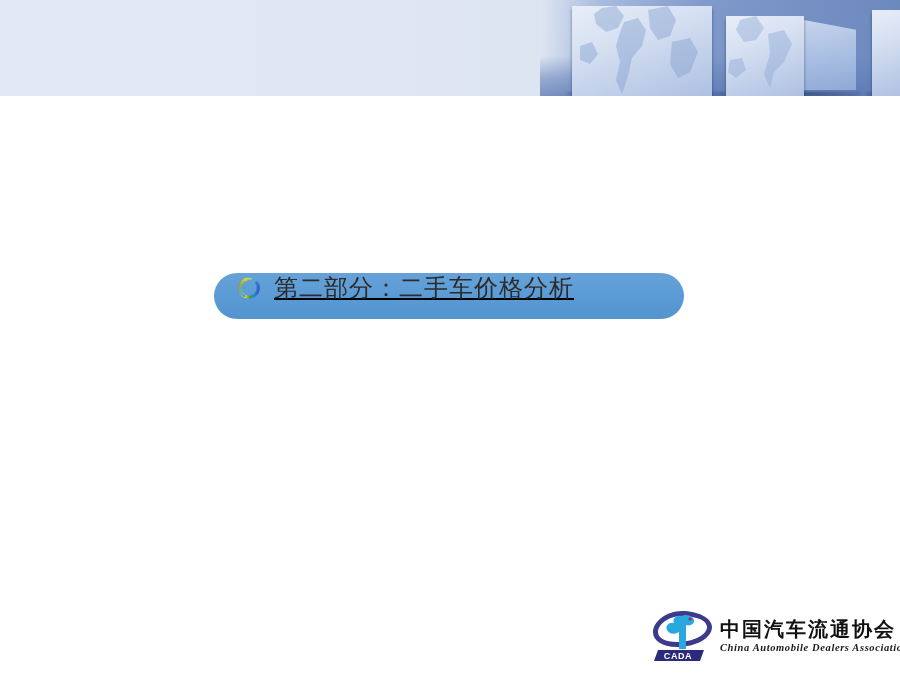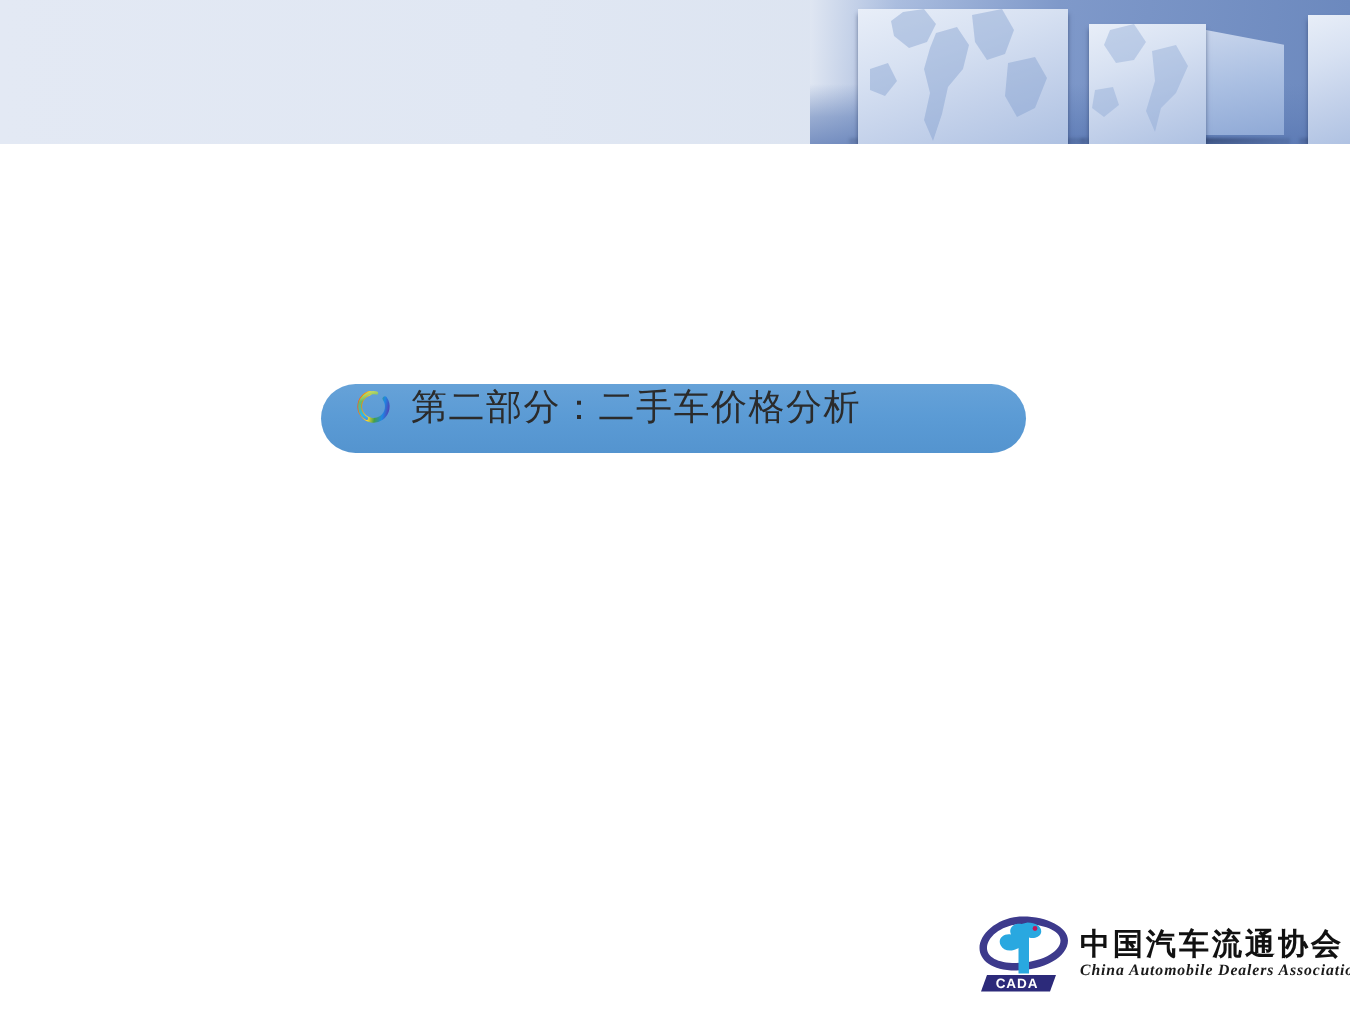--- a/index.html
+++ b/index.html
@@ -104,30 +104,31 @@
 
   
   #cube-3 { left: 872px; bottom: 0px; width: 40px; height: 96px; }
   #cube-3 .face-front { width: 34px; height: 86px; left: 0; }
   #cube-3 .shadow { width: 40px; }
 
   
   .title-pill {
     position: absolute;
     left: 214px;
-    top: 256px;
+    top: 273px;
     width: 470px;
     height: 46px;
     border-radius: 23px;
     background: #5b9bd5;
     background: linear-gradient(180deg, #66a2d8 0%, #5b9bd5 48%, #5494cf 100%);
     display: flex;
     align-items: center;
     padding: 0 0 16px 22px;
     box-sizing: border-box;
+    text-decoration: underline;
   }
   .pill-icon {
     flex: 0 0 auto;
     width: 26px;
     height: 26px;
     margin-right: 12px;
     display: block;
   }
   .pill-text {
     font-size: 24px;

